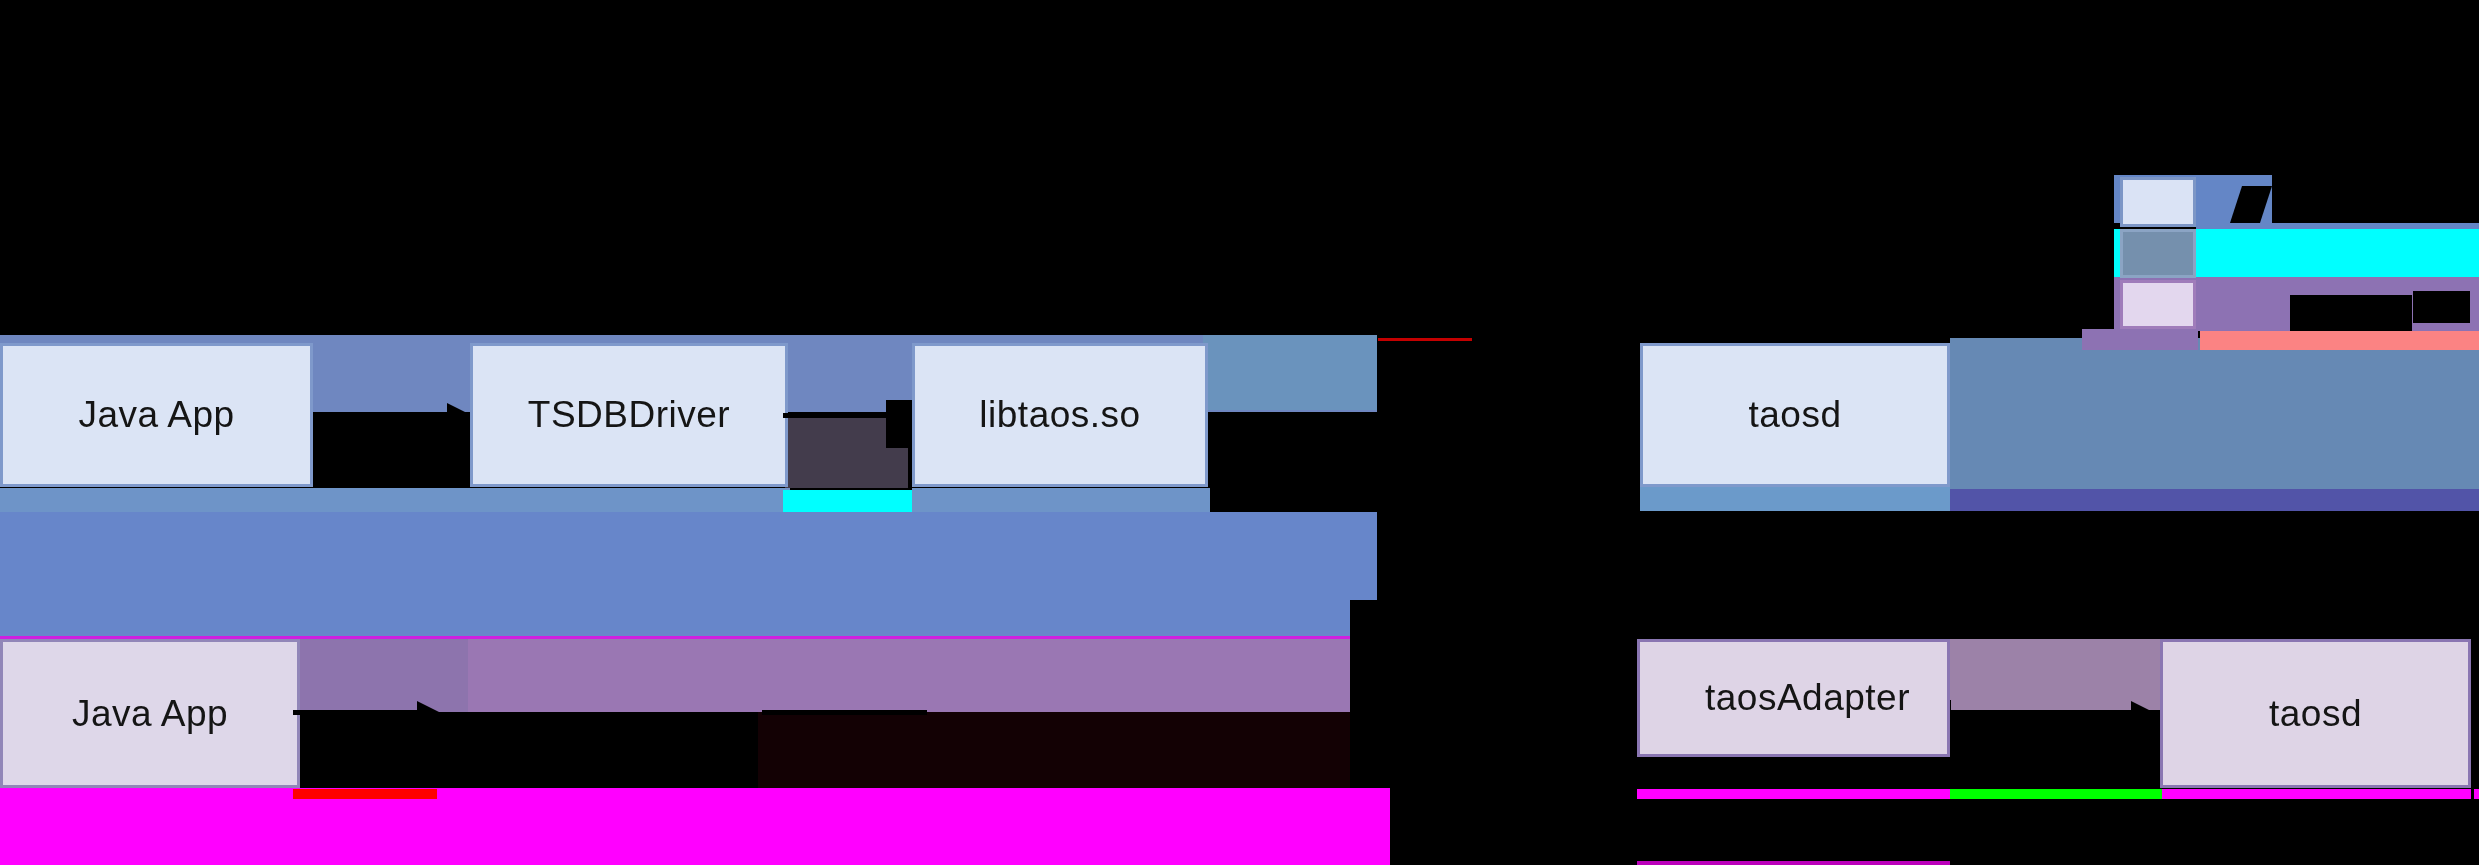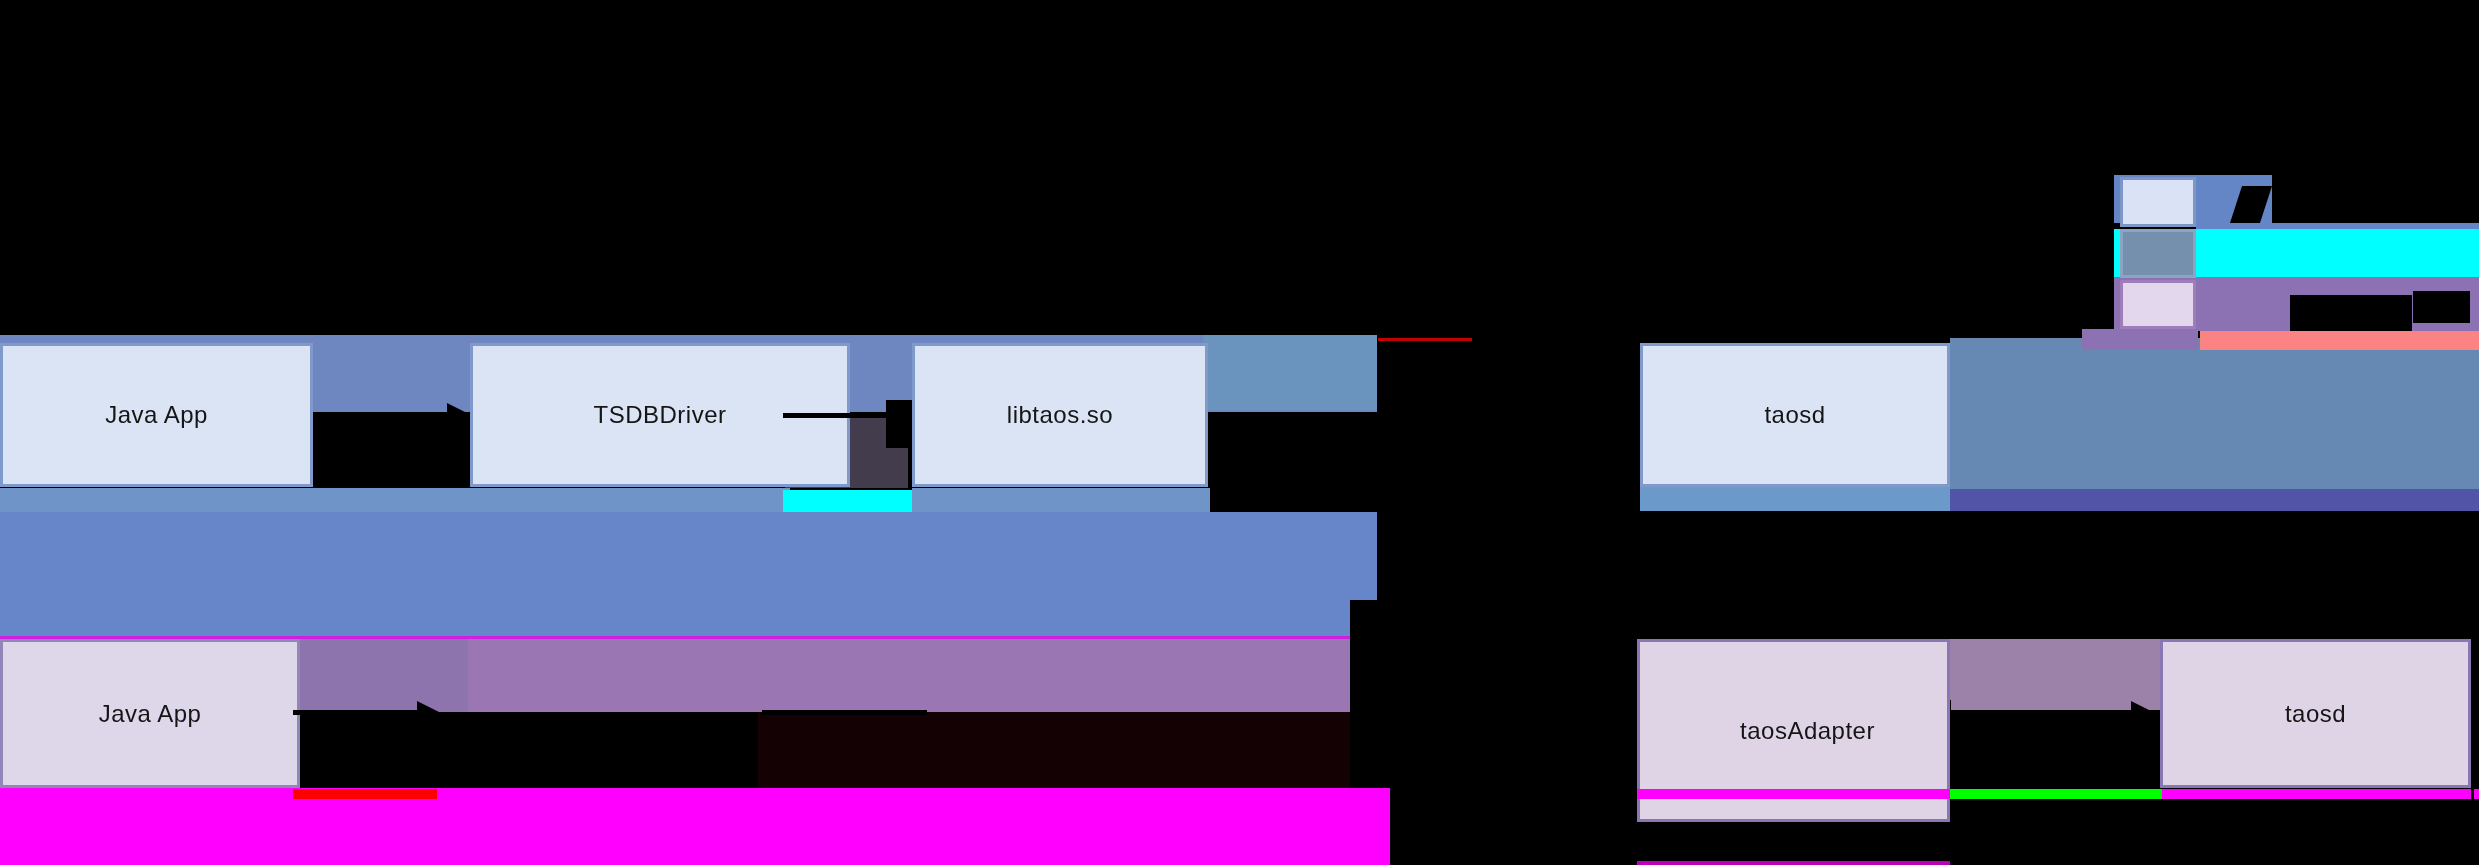--- a/index.html
+++ b/index.html
@@ -5,21 +5,21 @@
   html,body{margin:0;padding:0;background:#000;}
   #stage{
     position:relative;width:2479px;height:865px;background:#000;
     overflow:hidden;
     font-family:"Liberation Sans","DejaVu Sans",sans-serif;
   }
   .abs{position:absolute;}
   
   .node{
     position:absolute;display:flex;align-items:center;justify-content:center;
-    font-size:24px;color:#151515;letter-spacing:0.5px;
+    font-size:37px;color:#151515;letter-spacing:0.5px;
     box-sizing:border-box;
   }
   .node.blue{background:#dbe4f5;border:3px solid #7f99cb;}
   .node.lav{background:#ded7e9;border:3px solid #9186b8;}
   .node.lav2{background:#ded4e6;border:3px solid #8a76b2;}
   
   .aline{position:absolute;height:5px;background:#000;}
   .ahead{
     position:absolute;width:0;height:0;
     border-top:11px solid transparent;border-bottom:11px solid transparent;
@@ -41,21 +41,21 @@
   <div class="abs" style="left:783px;top:490px;width:129px;height:22px;background:#00ffff;"></div>
   <div class="abs" style="left:912px;top:488px;width:298px;height:24px;background:#6e94c8;"></div>
 
   <div class="abs" style="left:0;top:512px;width:1377px;height:88px;background:#6786ca;"></div>
   <div class="abs" style="left:0;top:600px;width:1350px;height:37px;background:#6786ca;"></div>
   <div class="abs" style="left:0;top:636px;width:1350px;height:3px;background:#cf1fe0;"></div>
 
   <div class="node blue" style="left:0;top:343px;width:313px;height:144px;">
     <span>Java App</span>
   </div>
-  <div class="node blue" style="left:470px;top:343px;width:380px;height:144px;">
+  <div class="node blue" style="left:470px;top:343px;width:318px;height:144px;">
     <span>TSDBDriver</span>
   </div>
   <div class="node blue" style="left:912px;top:343px;width:296px;height:144px;">
     <span>libtaos.so</span>
   </div>
 
   <div class="aline" style="left:313px;top:412px;width:140px;"></div>
   <div class="ahead" style="left:447px;top:403px;"></div>
   <div class="aline" style="left:783px;top:413px;width:106px;"></div>
   <div class="abs" style="left:886px;top:400px;width:26px;height:48px;background:#000;"></div>
@@ -97,21 +97,21 @@
   <div class="aline" style="left:293px;top:710px;width:130px;"></div>
   <div class="ahead" style="left:417px;top:701px;"></div>
   <div class="aline" style="left:762px;top:710px;width:165px;"></div>
   <div class="ahead" style="left:1610px;top:701px;"></div>
 
   <div class="abs" style="left:1950px;top:639px;width:212px;height:71px;background:#9c82a8;"></div>
   <div class="abs" style="left:1933px;top:700px;width:18px;height:22px;background:#000;"></div>
   <div class="aline" style="left:1955px;top:710px;width:180px;"></div>
   <div class="ahead" style="left:2131px;top:701px;"></div>
 
-  <div class="node lav2" style="left:1637px;top:639px;width:313px;height:183px;padding-left:28px;">
+  <div class="node lav2" style="left:1637px;top:639px;width:313px;height:118px;padding-left:28px;">
     <span>taosAdapter</span>
   </div>
   <div class="node lav2" style="left:2160px;top:639px;width:311px;height:149px;">
     <span>taosd</span>
   </div>
 
   <div class="abs" style="left:1637px;top:789px;width:313px;height:10px;background:#ff00ff;"></div>
   <div class="abs" style="left:1950px;top:789px;width:212px;height:10px;background:#00ff00;"></div>
   <div class="abs" style="left:2162px;top:789px;width:309px;height:10px;background:#ff00ff;"></div>
   <div class="abs" style="left:2474px;top:789px;width:5px;height:10px;background:#ff00ff;"></div>

